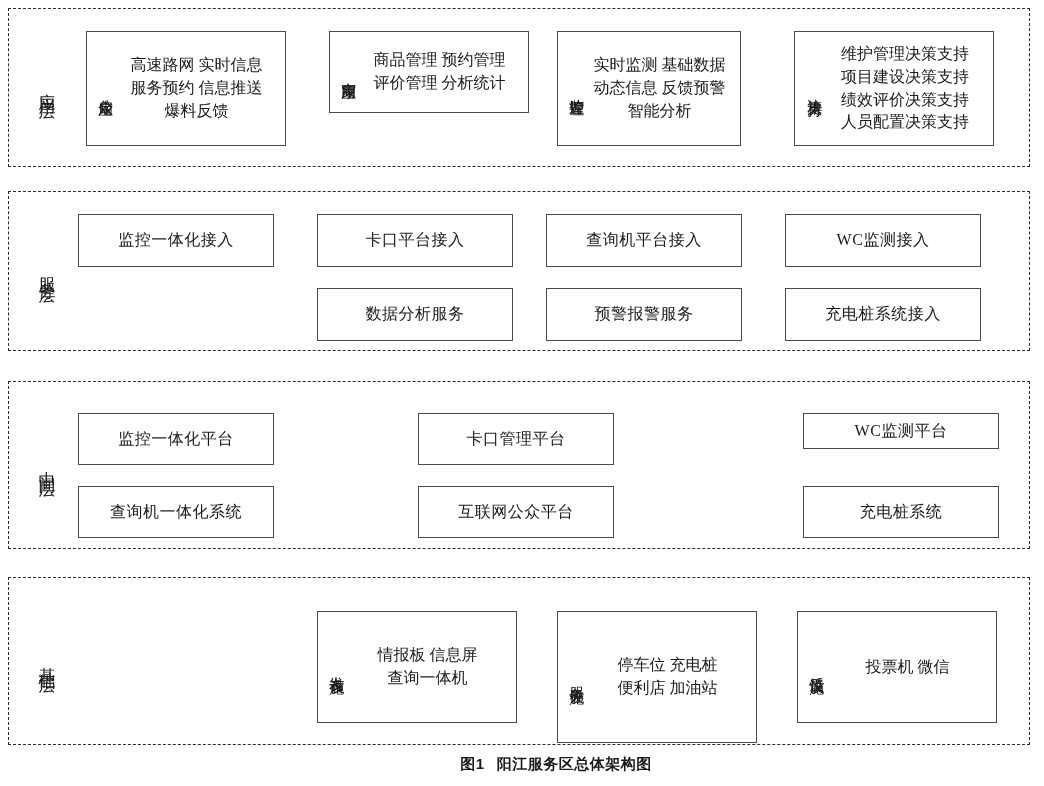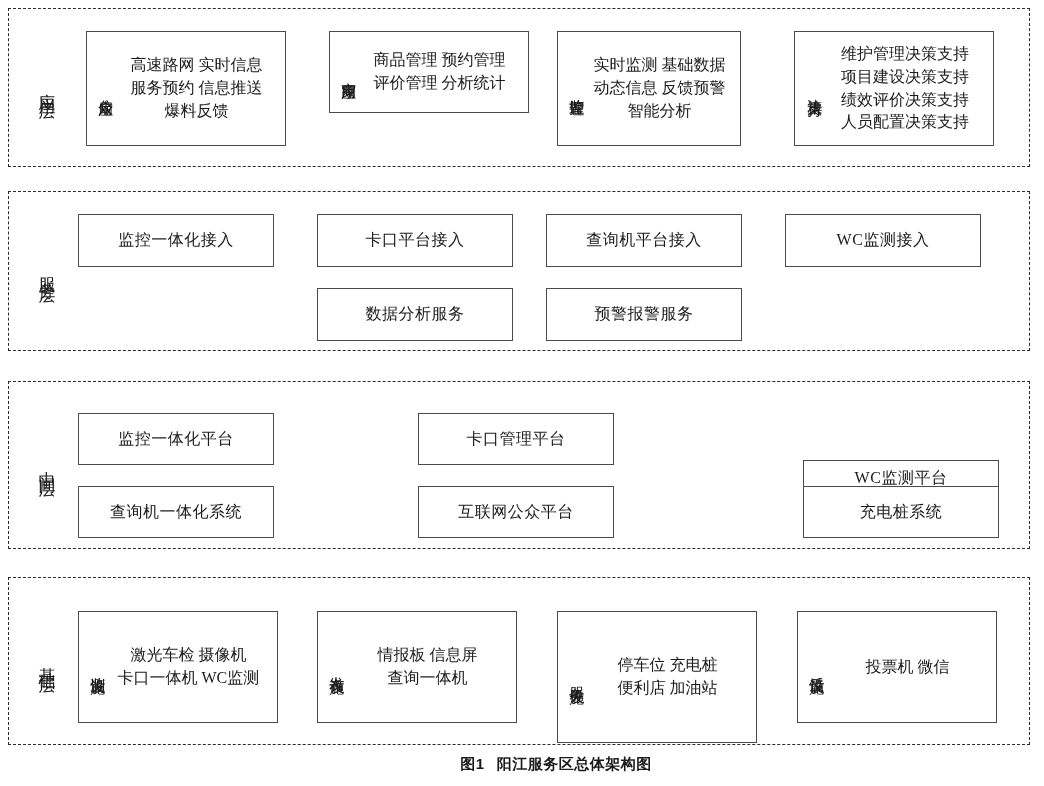--- a/index.html
+++ b/index.html
@@ -169,44 +169,38 @@
   <div class="layer layer-l2">
     <div class="layer-label">服务层</div>
 
     <div class="node simple" style="left:69px;  top:22px; width:196px; height:53px;">监控一体化接入</div>
     <div class="node simple" style="left:308px; top:22px; width:196px; height:53px;">卡口平台接入</div>
     <div class="node simple" style="left:537px; top:22px; width:196px; height:53px;">查询机平台接入</div>
     <div class="node simple" style="left:776px; top:22px; width:196px; height:53px;">WC监测接入</div>
 
     <div class="node simple" style="left:308px; top:96px; width:196px; height:53px;">数据分析服务</div>
     <div class="node simple" style="left:537px; top:96px; width:196px; height:53px;">预警报警服务</div>
+    <div class="node simple" style="left:776px; top:96px; width:196px; height:53px;">充电桩系统接入</div>
   </div>
 
   <div class="layer layer-l3">
     <div class="layer-label">中间层</div>
 
     <div class="node simple" style="left:69px;  top:31px; width:196px; height:52px;">监控一体化平台</div>
     <div class="node simple" style="left:409px; top:31px; width:196px; height:52px;">卡口管理平台</div>
-    <div class="node simple" style="left:794px; top:31px; width:196px; height:36px;margin-top:47px;">WC监测平台</div>
+    <div class="node simple" style="left:794px; top:31px; width:196px; height:36px;">WC监测平台</div>
 
     <div class="node simple" style="left:69px;  top:104px; width:196px; height:52px;">查询机一体化系统</div>
     <div class="node simple" style="left:409px; top:104px; width:196px; height:52px;">互联网公众平台</div>
     <div class="node simple" style="left:794px; top:104px; width:196px; height:52px;">充电桩系统</div>
   </div>
 
   <div class="layer layer-l4">
     <div class="layer-label">基础层</div>
 
-    <div class="node split" style="left:69px; top:33px; width:200px; height:112px;">
-      <span class="node-tag">监测设施</span>
-      <span class="node-body">
-        <span class="row">激光车检  摄像机</span>
-        <span class="row">卡口一体机  WC监测</span>
-      </span>
-    </div>
 
     <div class="node split" style="left:308px; top:33px; width:200px; height:112px;">
       <span class="node-tag">发布设施</span>
       <span class="node-body">
         <span class="row">情报板  信息屏</span>
         <span class="row">查询一体机</span>
       </span>
     </div>
 
     <div class="node split" style="left:548px; top:33px; width:200px; height:132px;">

